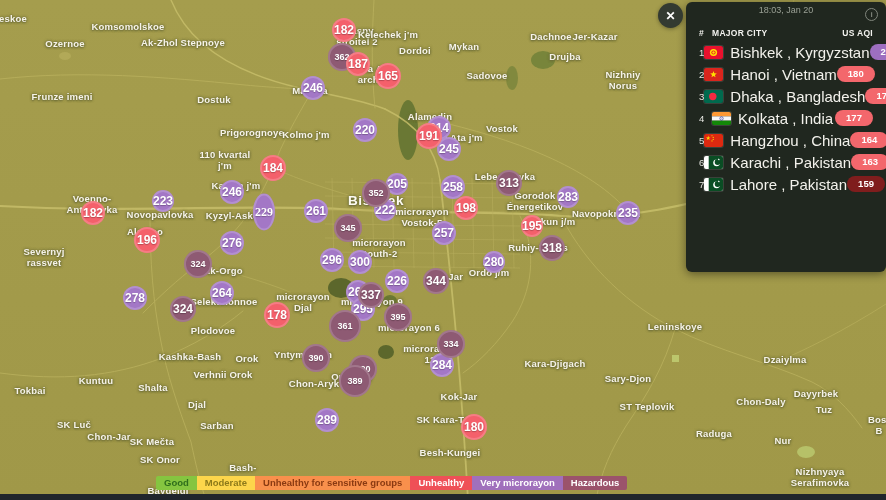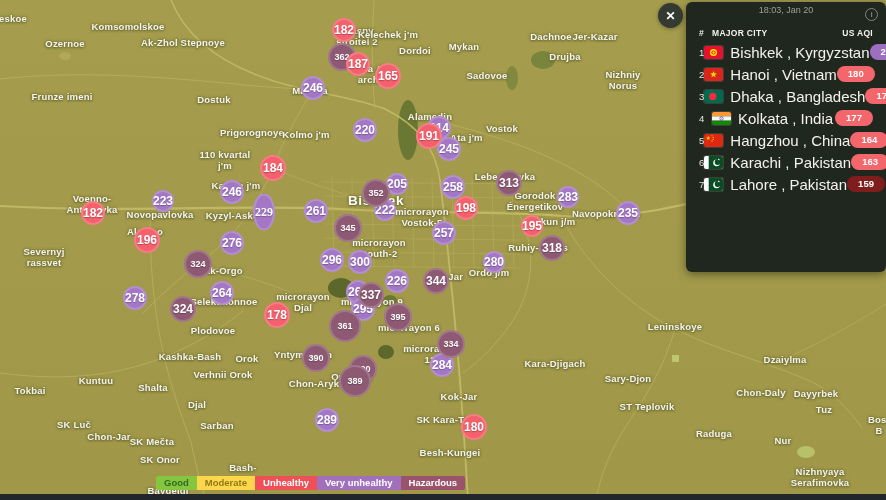--- a/index.html
+++ b/index.html
@@ -163,21 +163,21 @@
         <div class="mlabel" style="left: 314px; top: 384px;">Chon-Aryk</div>
         <div class="mlabel" style="left: 459px; top: 397px;">Kok-Jar</div>
         <div class="mlabel" style="left: 454px; top: 277px;">-Jar</div>
         <div class="mlabel" style="left: 446px; top: 420px;">SK Kara-Too</div>
         <div class="mlabel" style="left: 450px; top: 453px;">Besh-Kungei</div>
         <div class="mlabel" style="left: 555px; top: 364px;">Kara-Djigach</div>
         <div class="mlabel" style="left: 675px; top: 327px;">Leninskoye</div>
         <div class="mlabel" style="left: 628px; top: 379px;">Sary-Djon</div>
         <div class="mlabel" style="left: 647px; top: 407px;">ST Teplovik</div>
         <div class="mlabel" style="left: 785px; top: 360px;">Dzaiylma</div>
-        <div class="mlabel" style="left: 761px; top: 393px;">Chon-Daly</div>
+        <div class="mlabel" style="left: 761px; top: 402px;">Chon-Daly</div>
         <div class="mlabel" style="left: 816px; top: 394px;">Dayyrbek</div>
         <div class="mlabel" style="left: 824px; top: 410px;">Tuz</div>
         <div class="mlabel" style="left: 879px; top: 425px;">Bos-B</div>
         <div class="mlabel" style="left: 714px; top: 434px;">Raduga</div>
         <div class="mlabel" style="left: 783px; top: 441px;">Nur</div>
         <div class="mlabel" style="left: 820px; top: 477px;">Nizhnyaya
 Serafimovka</div>
         <div class="mlabel" style="left: 30px; top: 391px;">Tokbai</div>
         <div class="mlabel" style="left: 96px; top: 381px;">Kuntuu</div>
         <div class="mlabel" style="left: 153px; top: 388px;">Shalta</div>
@@ -246,22 +246,23 @@
         <div class="marker" style="left: 466px; top: 208px; width: 24px; height: 24px; background: rgb(244, 96, 107);">198</div>
         <div class="marker" style="left: 532px; top: 226px; width: 22px; height: 22px; background: rgb(244, 96, 107);">195</div>
         <div class="marker" style="left: 277px; top: 315px; width: 26px; height: 26px; background: rgb(244, 96, 107);">178</div>
         <div class="marker" style="left: 474px; top: 427px; width: 26px; height: 26px; background: rgb(244, 96, 107);">180</div>
       </div>
   </div>
 
   <div class="legend">
       <span class="chip" style="background: rgb(133, 197, 64); color: rgb(47, 110, 28);">Good</span>
       <span class="chip" style="background: rgb(253, 214, 75); color: rgb(141, 122, 26);">Moderate</span>
+      <span class="chip" style="background: rgb(249, 144, 76); color: rgb(138, 58, 18);">Unhealthy for sensitive groups</span>
       <span class="chip" style="background: rgb(239, 80, 87); color: rgb(255, 255, 255);">Unhealthy</span>
-      <span class="chip" style="background: rgb(160, 112, 188); color: rgb(255, 255, 255);">Very unhealthy</span>
+      <span class="chip" style="background: rgb(160, 112, 188); color: rgb(255, 255, 255);">Very microrayon</span>
       <span class="chip" style="background: rgb(155, 83, 107); color: rgb(255, 255, 255);">Hazardous</span>
     </div>
 
   <div class="bottom-strip"></div>
 
   <div class="close-btn">
     <span>✕</span>
   </div>
 
   <div class="panel">

